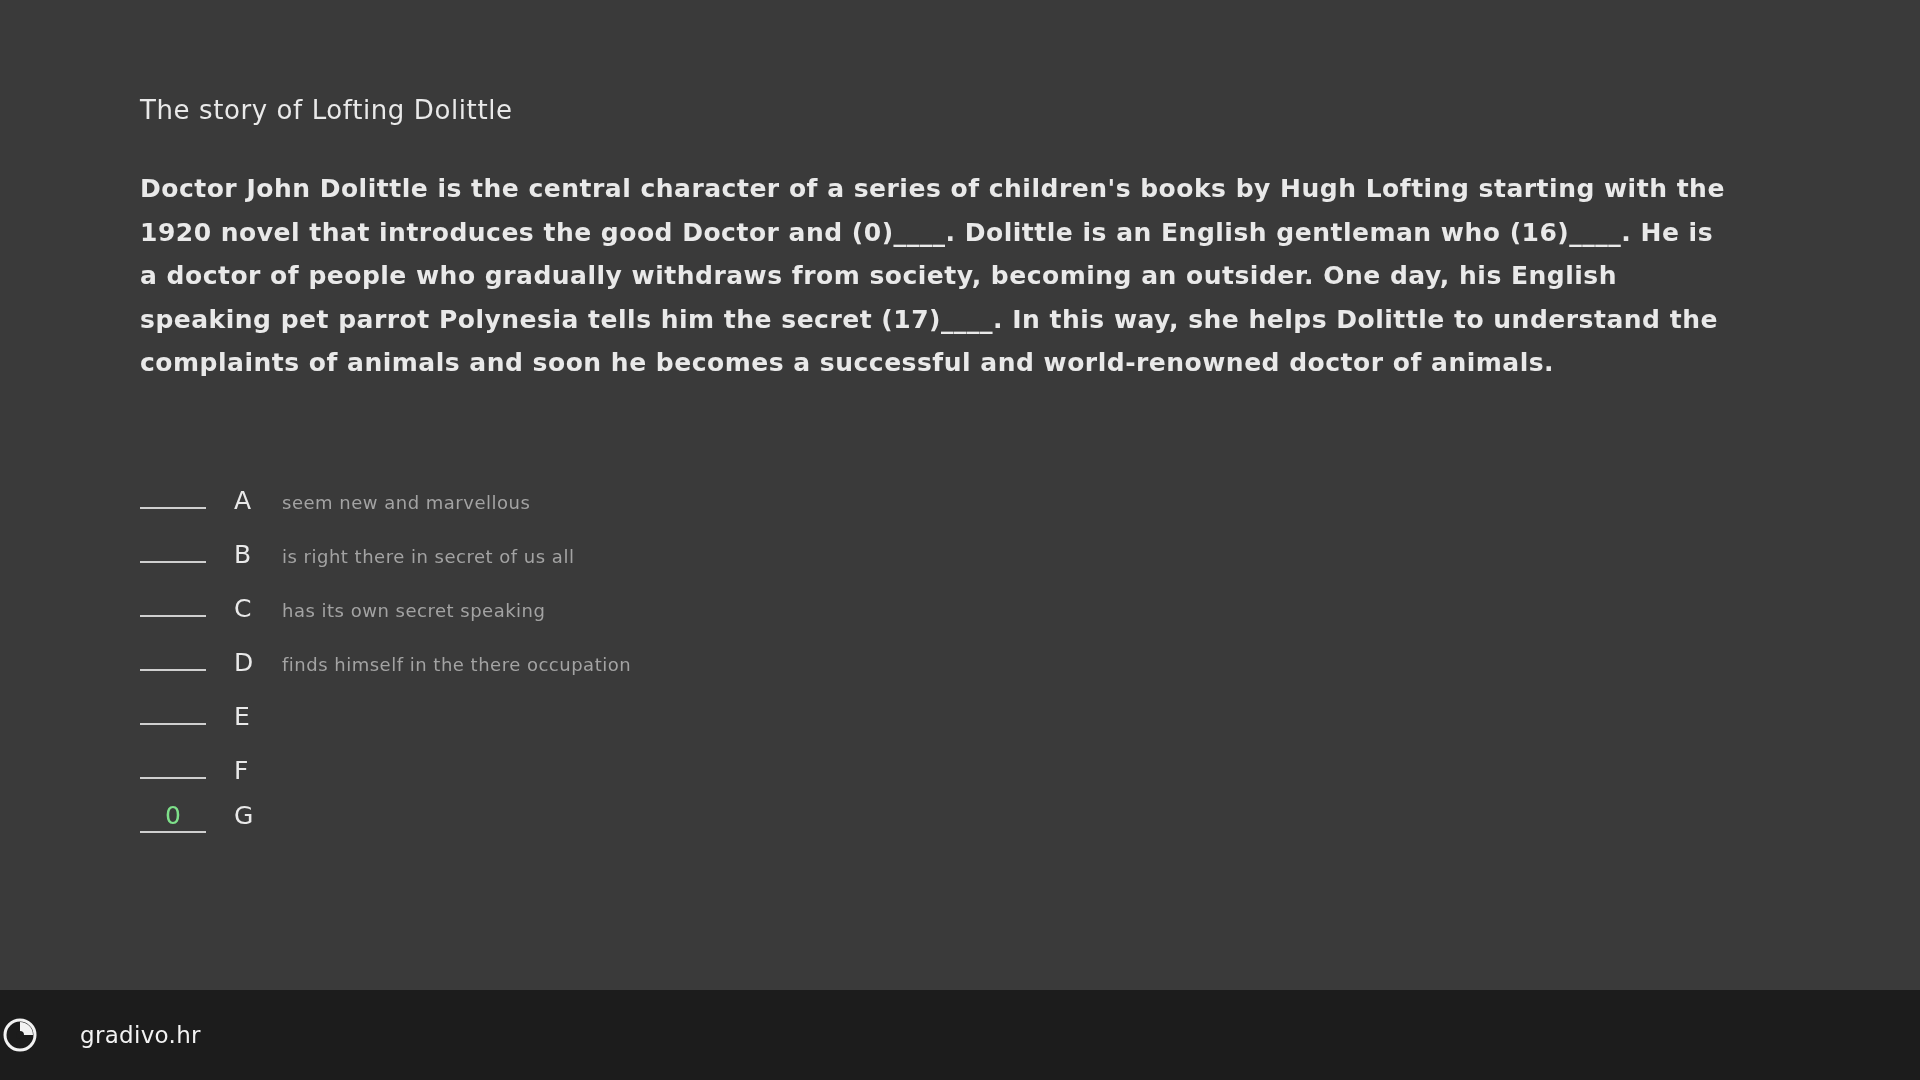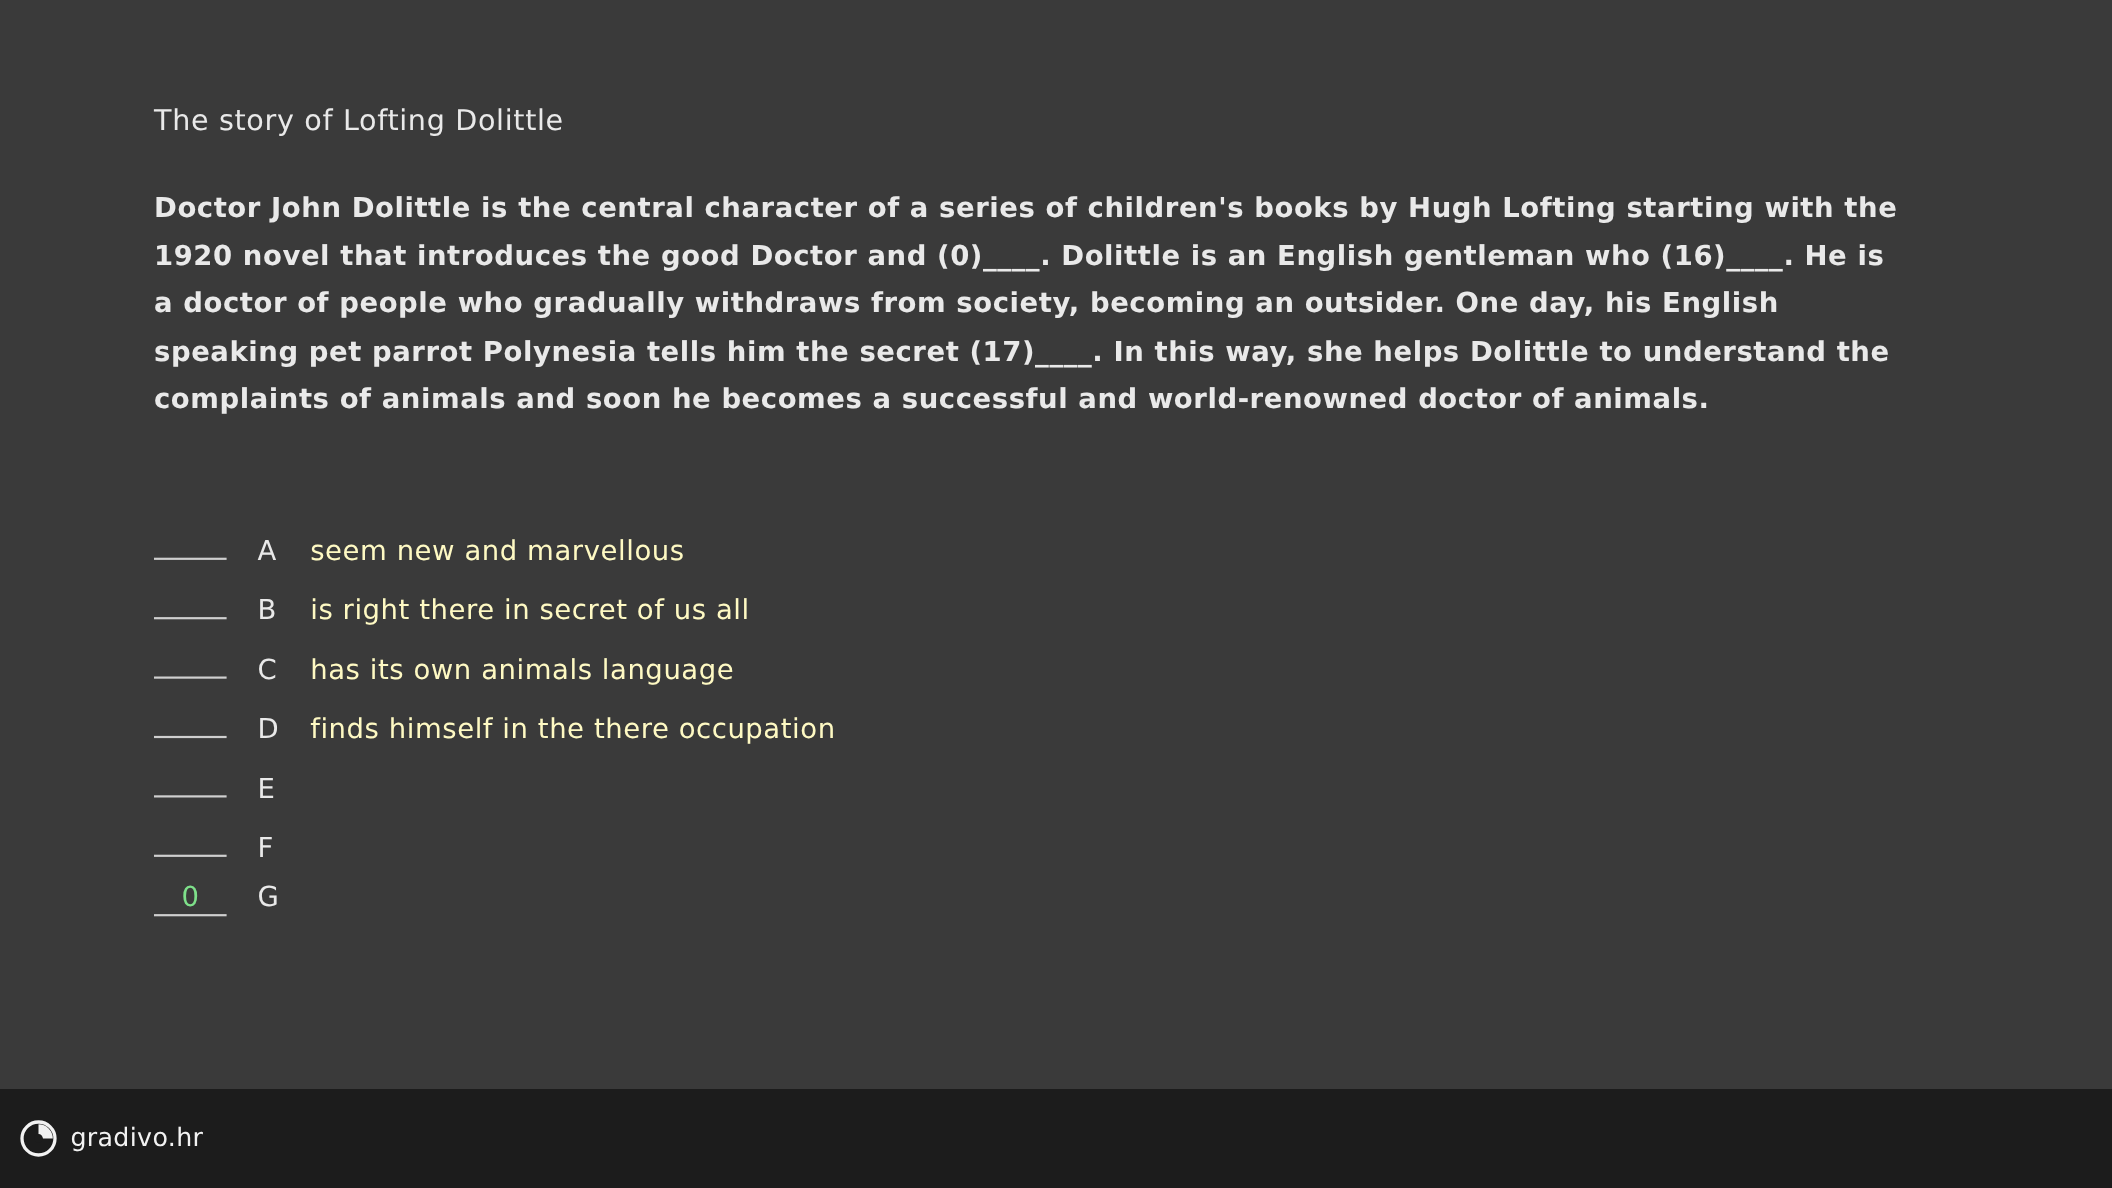--- a/index.html
+++ b/index.html
@@ -73,35 +73,36 @@
     border-bottom: 2px solid #cfcfcf;
   }
   .opt-letter {
     width: 48px;
     min-width: 48px;
     color: #e9e9e9;
     font-size: 25px;
     letter-spacing: 0.5px;
   }
   .opt-text {
-    color: #fef9c3;
-    font-size: 25px;
+    color: #a3a3a3;
+    font-size: 18px;
     letter-spacing: 0.5px;
   }
   .footer {
     position: absolute;
     left: 0;
     top: 990px;
     width: 1920px;
     height: 90px;
     background: #1c1c1c;
     display: flex;
     align-items: center;
-    padding-left: 18px;
+    padding-left: 3px;
     box-sizing: border-box;
+    gap: 31px;
   }
   .brand-logo {
     width: 34px;
     height: 34px;
     margin-right: 12px;
     flex: 0 0 auto;
   }
   .brand-name {
     color: #f2f2f2;
     font-size: 23px;
@@ -130,21 +131,21 @@
 
         <div class="opt-row">
           <div class="opt-blank"></div>
           <div class="opt-letter">B</div>
           <div class="opt-text">is right there in secret of us all</div>
         </div>
 
         <div class="opt-row">
           <div class="opt-blank"></div>
           <div class="opt-letter">C</div>
-          <div class="opt-text">has its own animals language</div>
+          <div class="opt-text">has its own secret speaking</div>
         </div>
 
         <div class="opt-row">
           <div class="opt-blank"></div>
           <div class="opt-letter">D</div>
           <div class="opt-text">finds himself in the there occupation</div>
         </div>
 
         <div class="opt-row">
           <div class="opt-blank"></div>

